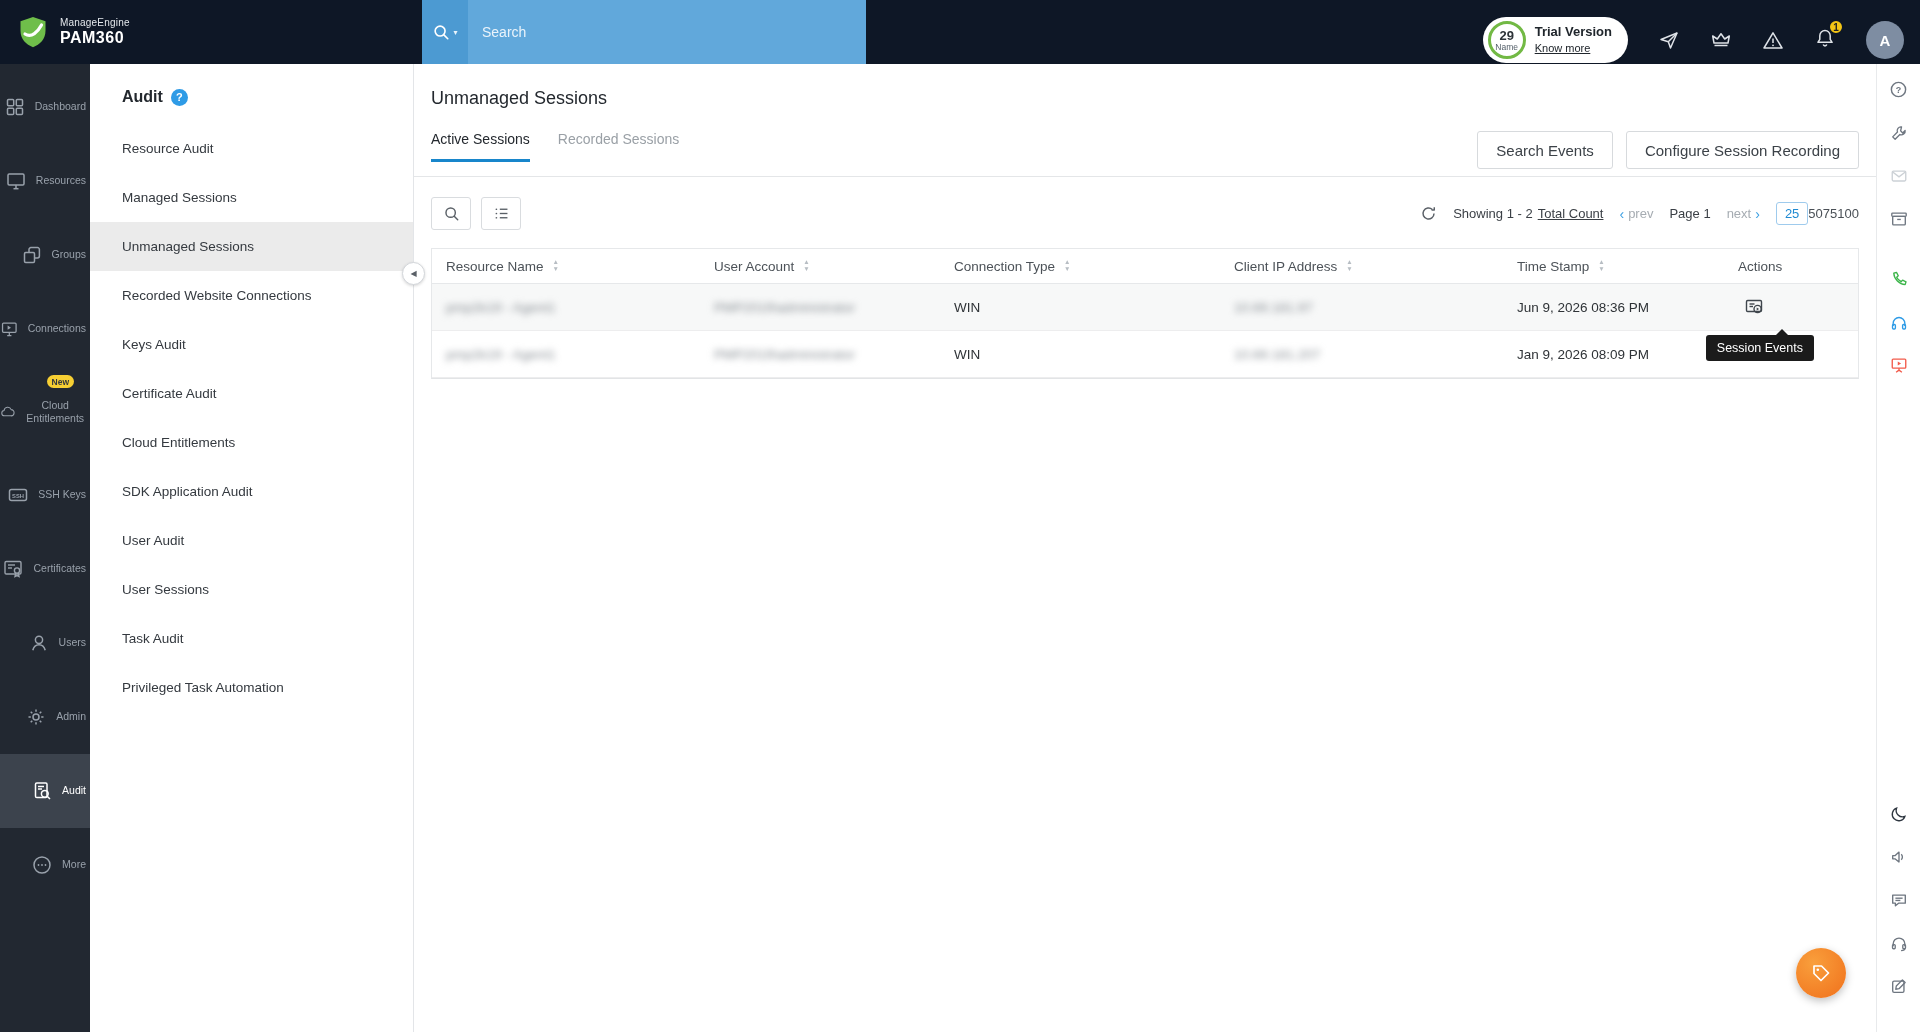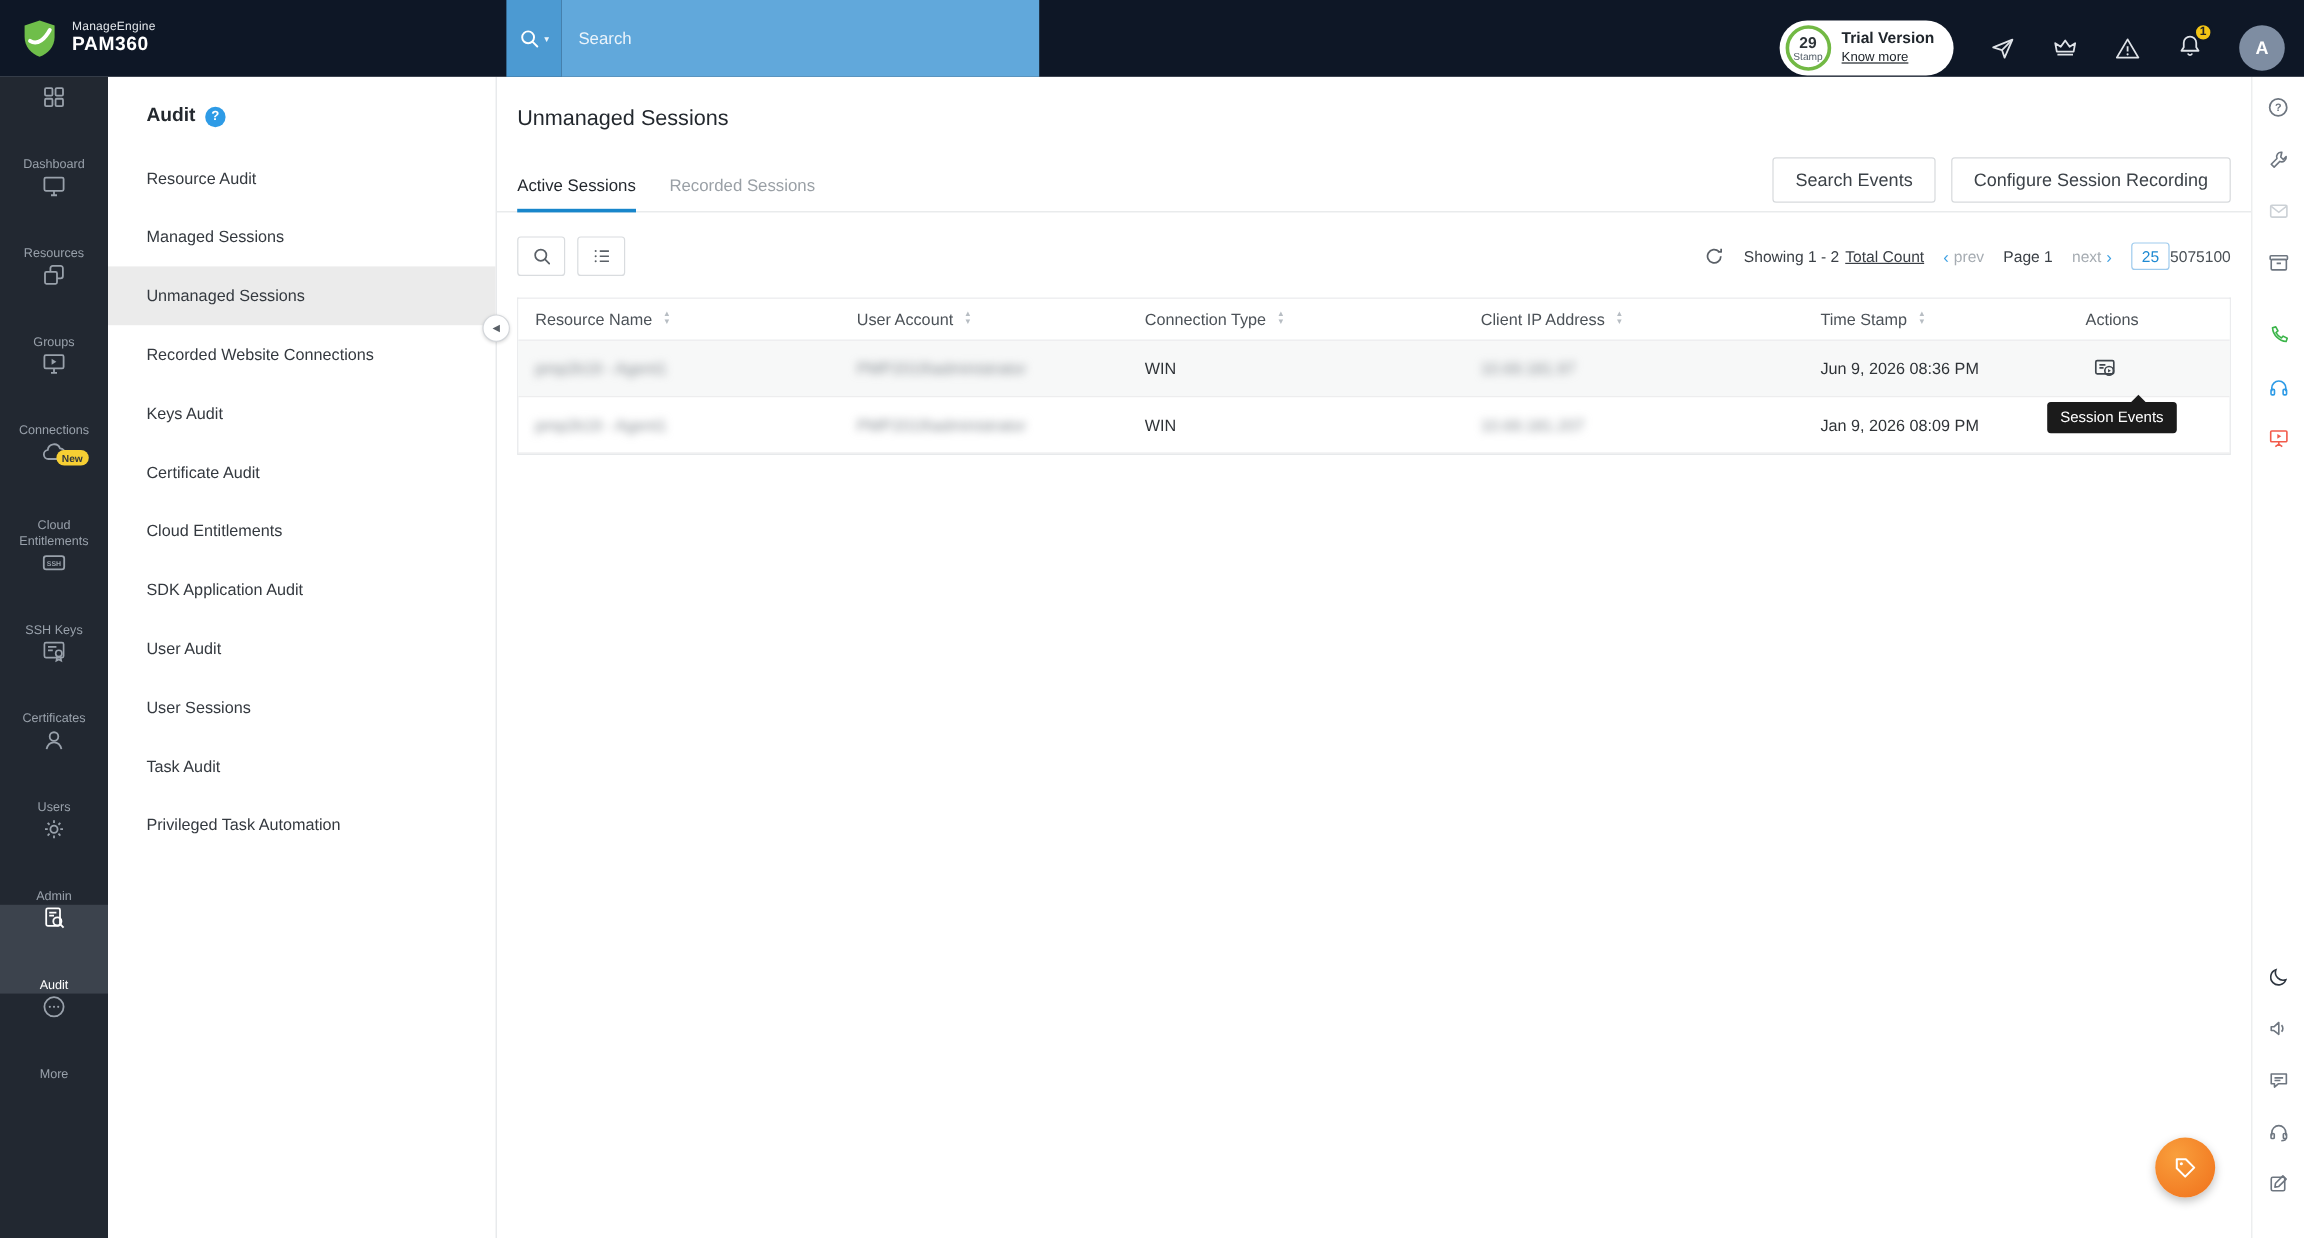--- a/index.html
+++ b/index.html
@@ -26,41 +26,41 @@
 .trial-text{display:flex;flex-direction:column;line-height:1.3;}
 .trial-label{font-size:13px;font-weight:bold;color:#20262c;}
 .trial-link{font-size:11px;color:#20262c;text-decoration:underline;cursor:pointer;}
 .tb-icon{color:#dfe3e8;cursor:pointer;background:none;border:none;padding:0;}
 .bell-wrap{position:relative;}
 .bell-badge{position:absolute;top:-8px;right:-8px;min-width:16px;height:16px;border-radius:8px;background:#f3c515;color:#222;font-size:10px;font-weight:bold;display:flex;align-items:center;justify-content:center;border:2px solid #0e1726;padding:0 3px;}
 .avatar{width:38px;height:38px;border-radius:50%;background:#7e8da2;color:#fff;font-size:15px;font-weight:bold;display:flex;align-items:center;justify-content:center;cursor:pointer;}
 
 
 .rail{position:absolute;left:0;top:64px;bottom:0;width:90px;background:#222831;display:flex;flex-direction:column;padding-top:6px;z-index:30;}
-.rail-item{display:flex;flex-direction:column;align-items:center;justify-content:space-between;gap:5px;height:74px;color:#99a1ab;cursor:pointer;position:relative;flex:0 0 auto;}
+.rail-item{display:flex;flex-direction:row;align-items:center;justify-content:flex-end;gap:5px;height:74px;color:#99a1ab;cursor:pointer;position:relative;flex:0 0 auto;}
 .rail-item.tall{height:92px;}
 .rail-item.active{background:#3c434d;color:#fff;}
 .rail-item svg{width:22px;height:22px;}
 .rail-label{font-size:10.5px;text-align:center;line-height:1.25;padding:0 4px;}
 .new-badge{position:absolute;top:9px;right:16px;background:#f7cf33;color:#33383d;font-size:8.5px;font-weight:bold;border-radius:7px;padding:1.5px 5px;}
 
 
 .sidebar{position:absolute;left:90px;top:64px;bottom:0;width:324px;background:#fff;border-right:1px solid #e3e5e8;z-index:20;}
 .sidebar-head{display:flex;align-items:center;gap:8px;padding:24px 20px 18px 32px;}
 .sidebar-title{font-size:16px;font-weight:bold;color:#23282e;}
 .help-dot{width:17px;height:17px;border-radius:50%;background:#2e9be6;color:#fff;font-size:11px;font-weight:bold;display:flex;align-items:center;justify-content:center;cursor:pointer;}
 .side-item{height:49px;display:flex;align-items:center;padding-left:32px;font-size:13.5px;color:#34393f;cursor:pointer;}
 .side-item.selected{background:#ebebeb;}
 .collapse-btn{position:absolute;right:-12px;top:198px;width:23px;height:23px;border-radius:50%;background:#fff;border:1px solid #d3d6da;box-shadow:0 1px 3px rgba(0,0,0,.15);display:flex;align-items:center;justify-content:center;font-size:8px;color:#5a6067;cursor:pointer;z-index:25;}
 
 
 .main{position:absolute;left:414px;top:64px;right:44px;bottom:0;background:#fff;}
 .page-head{padding:24px 17px 0;}
 .page-title{font-size:18px;color:#23282e;font-weight:500;}
-.tabs-row{margin-top:22px;padding:0 17px;border-bottom:1px solid #e4e6e8;display:flex;justify-content:space-between;align-items:flex-end;}
+.tabs-row{margin-top:22px;padding:0 17px;border-bottom:1px solid #e4e6e8;display:flex;justify-content:space-between;align-items:flex-start;}
 .tabs{display:flex;gap:28px;}
 .tab{font-size:14px;color:#9aa0a6;padding-bottom:14px;cursor:pointer;position:relative;}
 .tab.active{color:#23282e;}
 .tab.active::after{content:"";position:absolute;left:0;right:0;bottom:-1px;height:3px;background:#1886cb;}
 .head-btns{display:flex;gap:13px;margin-bottom:7px;}
 .btn{height:38px;padding:0 18px;border:1px solid #d7dadd;border-radius:3px;background:#fff;font-size:15px;color:#3c4248;display:flex;align-items:center;cursor:pointer;font-family:inherit;}
 .toolbar{margin-top:20px;padding:0 17px;display:flex;justify-content:space-between;align-items:center;}
 .tool-left{display:flex;gap:10px;}
 .icon-btn{width:40px;height:33px;border:1px solid #d9dcdf;border-radius:3px;background:#fff;display:flex;align-items:center;justify-content:center;color:#5a6067;cursor:pointer;}
 .tool-right{display:flex;align-items:center;gap:16px;font-size:13px;color:#3a3f45;}
@@ -125,21 +125,21 @@
         </svg>
       <span class="caret">▾</span>
     </div>
     <input class="search-input" type="text" placeholder="Search" style="">
   </div>
 
   <div class="top-right">
     <div class="trial-pill">
       <div class="days-circle">
         <span class="days-num">29</span>
-        <span class="days-unit">Stamp</span>
+        <span class="days-unit">Name</span>
       </div>
       <div class="trial-text">
         <span class="trial-label">Trial Version</span>
         <span class="trial-link">Know more</span>
       </div>
     </div>
 
     <button class="tb-icon">
       <svg width="22" height="22" viewBox="0 0 22 22" fill="none" stroke="currentColor" stroke-width="1.5" stroke-linejoin="round">
           <path d="M3 10.5L19 4l-6.5 15-2.2-6.3L3 10.5z"></path>

